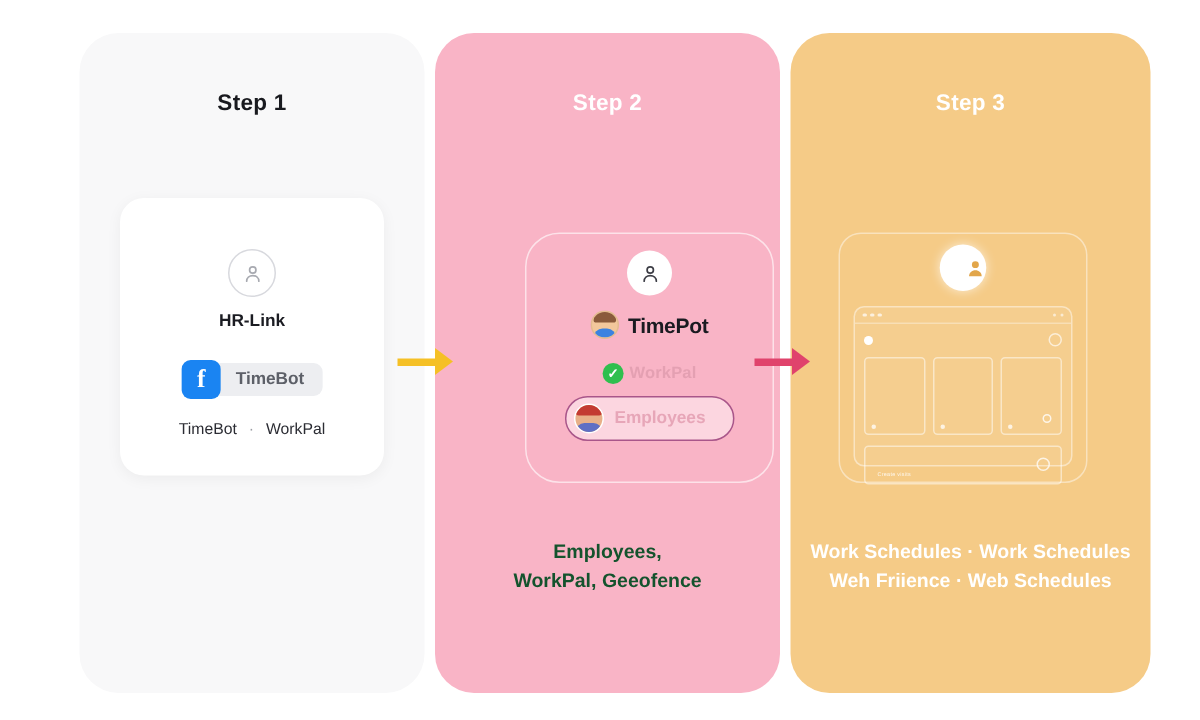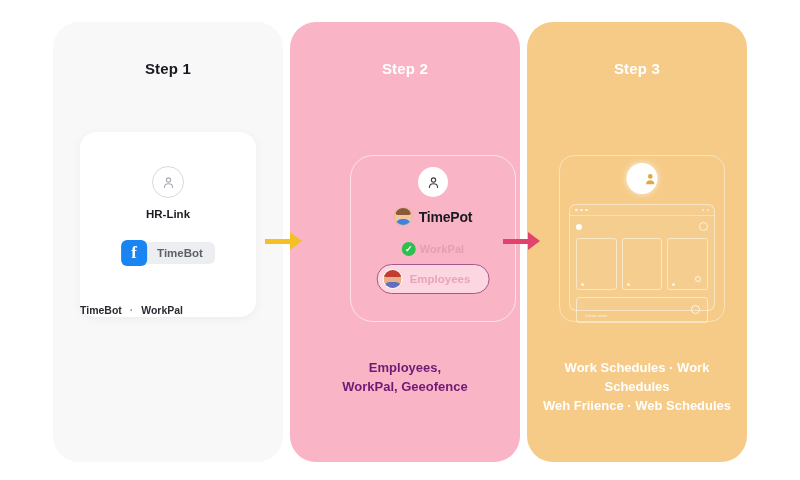--- a/index.html
+++ b/index.html
@@ -17,21 +17,21 @@
 
   
   .panel {
     position: absolute;
     top: 22px;
     height: 440px;
     border-radius: 26px;
   }
   #panel1 { left: 53px;  width: 230px; background: #f8f8f9; }
   #panel2 { left: 290px; width: 230px; background: #f9b4c6; }
-  #panel3 { left: 527px; width: 220px; background: #f5cb87; }
+  #panel3 { left: 527px; width: 240px; background: #f5cb87; }
 
   .step-title {
     position: absolute;
     top: 38px; left: 0; right: 0;
     text-align: center;
     font-size: 15px;
     font-weight: bold;
     letter-spacing: .2px;
   }
   #panel1 .step-title { color: #191a1f; }
@@ -75,33 +75,33 @@
   }
   .brand-pill {
     margin-left: -6px;
     padding: 5px 12px 5px 16px;
     background: #edeef1;
     border-radius: 6px;
     font-size: 11.5px; color: #5d6068; font-weight: bold;
   }
   .sub-row {
     position: absolute; top: 148px; left: 0; right: 0;
-    text-align: left;
-    font-size: 10.5px; font-weight: bold; color: #2b2c33; margin-top: 24px;
+    text-align: center;
+    font-size: 10.5px; font-weight: normal; color: #2b2c33;
   }
   .sub-row .dot { color: #9a9ca3; margin: 0 5px; }
 
   .caption {
     position: absolute; left: 8px; right: 8px;
     text-align: center;
     font-weight: bold;
     line-height: 1.45;
   }
   #cap1 { top: 326px; font-size: 12.5px; color: #15161b; }
-  #cap2 { top: 337px; font-size: 13px; color: #701a75; }
+  #cap2 { top: 337px; font-size: 13px; color: #14532d; }
   #cap3 { top: 337px; font-size: 13px; color: #ffffff; }
 
   
   .card2 {
     position: absolute;
     top: 133px; left: 32px;
     width: 166px; height: 167px;
     border: 1.3px solid rgba(255,255,255,.62);
     border-radius: 23px;
     margin-left: 28px;

